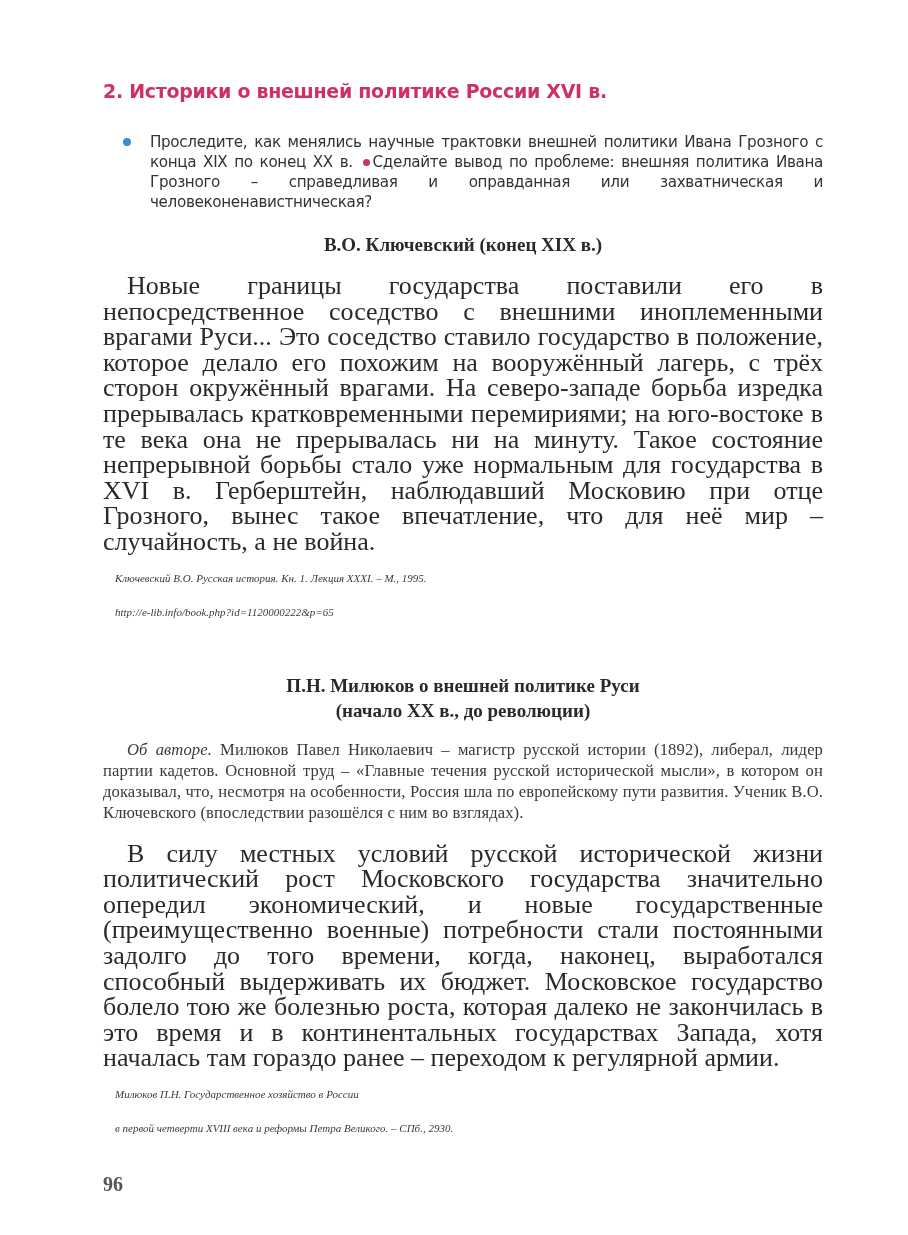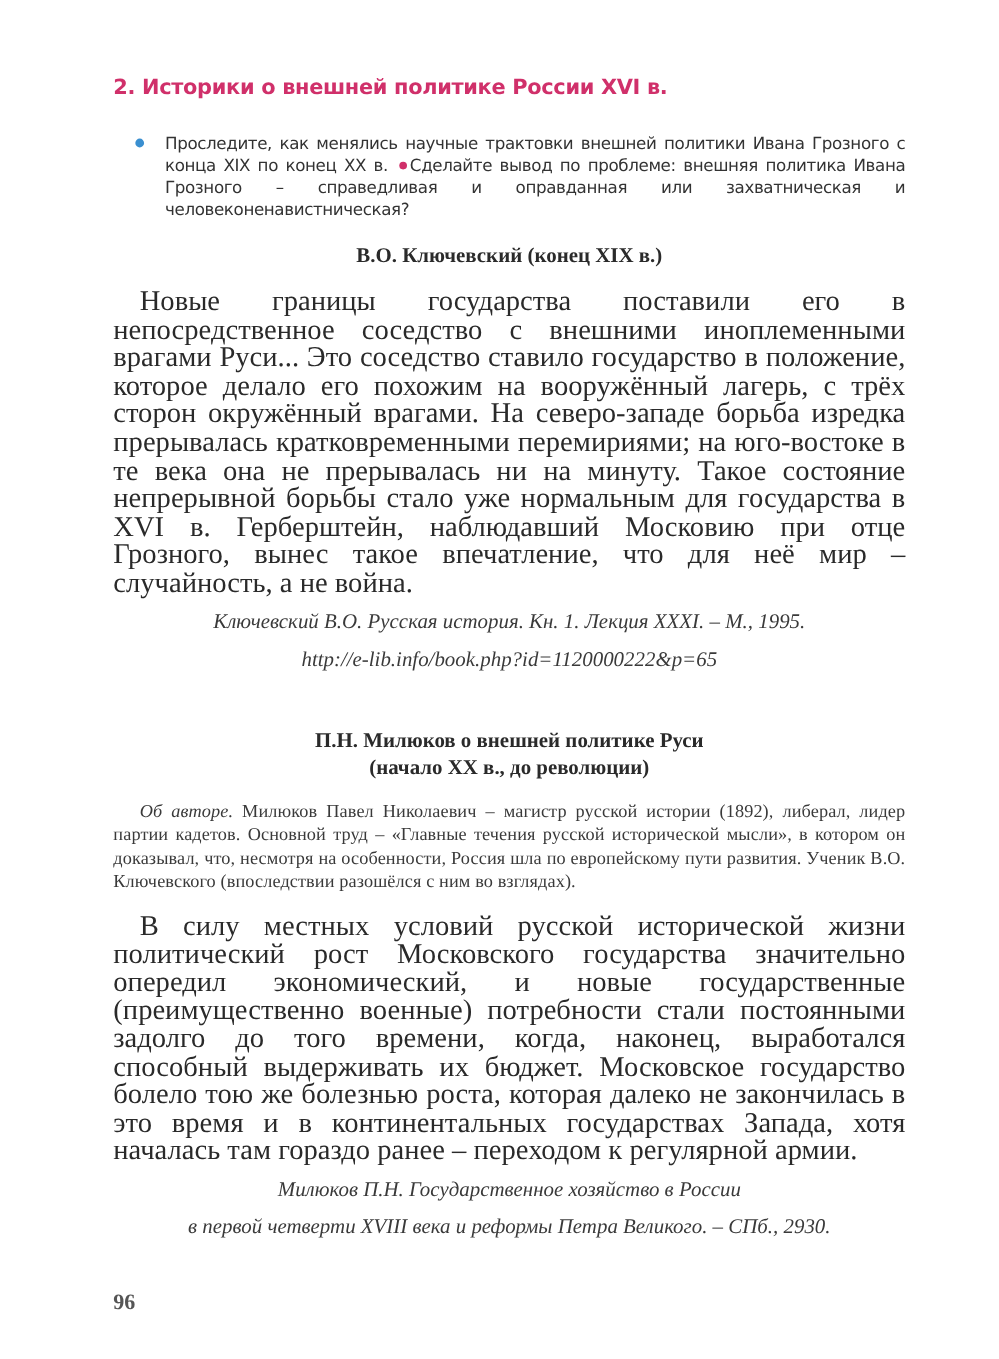--- a/index.html
+++ b/index.html
@@ -10,21 +10,21 @@
     body {
       width: 908px;
       height: 1235px;
       position: relative;
       overflow: hidden;
       color: #2a2a2a;
     }
     .page {
       position: absolute;
       left: 103px;
-      top: 66px;
+      top: 78px;
       width: 720px;
     }
     .section-heading {
       font-family: "DejaVu Sans", sans-serif;
       font-weight: bold;
       font-size: 19px;
       color: #d0306a;
       margin: 0 0 8px 0;
       line-height: 26px;
       letter-spacing: -0.3px;
@@ -86,23 +86,23 @@
       font-size: 26px;
       line-height: 25.6px;
       text-align: justify;
       text-indent: 24px;
       color: #2a2a2a;
       margin: 0 0 4px 0;
     }
     .citation {
       font-family: "Liberation Serif", serif;
       font-style: italic;
-      font-size: 19px;
+      font-size: 11px;
       line-height: 22px;
-      text-align: center;
+      text-align: left;
       color: #3a3a3a;
       margin: 12px;
     }
     .gap-1 { height: 38px; }
     .page-number {
       position: absolute;
       left: 103px;
       top: 1173px;
       font-family: "Liberation Serif", serif;
       font-weight: bold;

